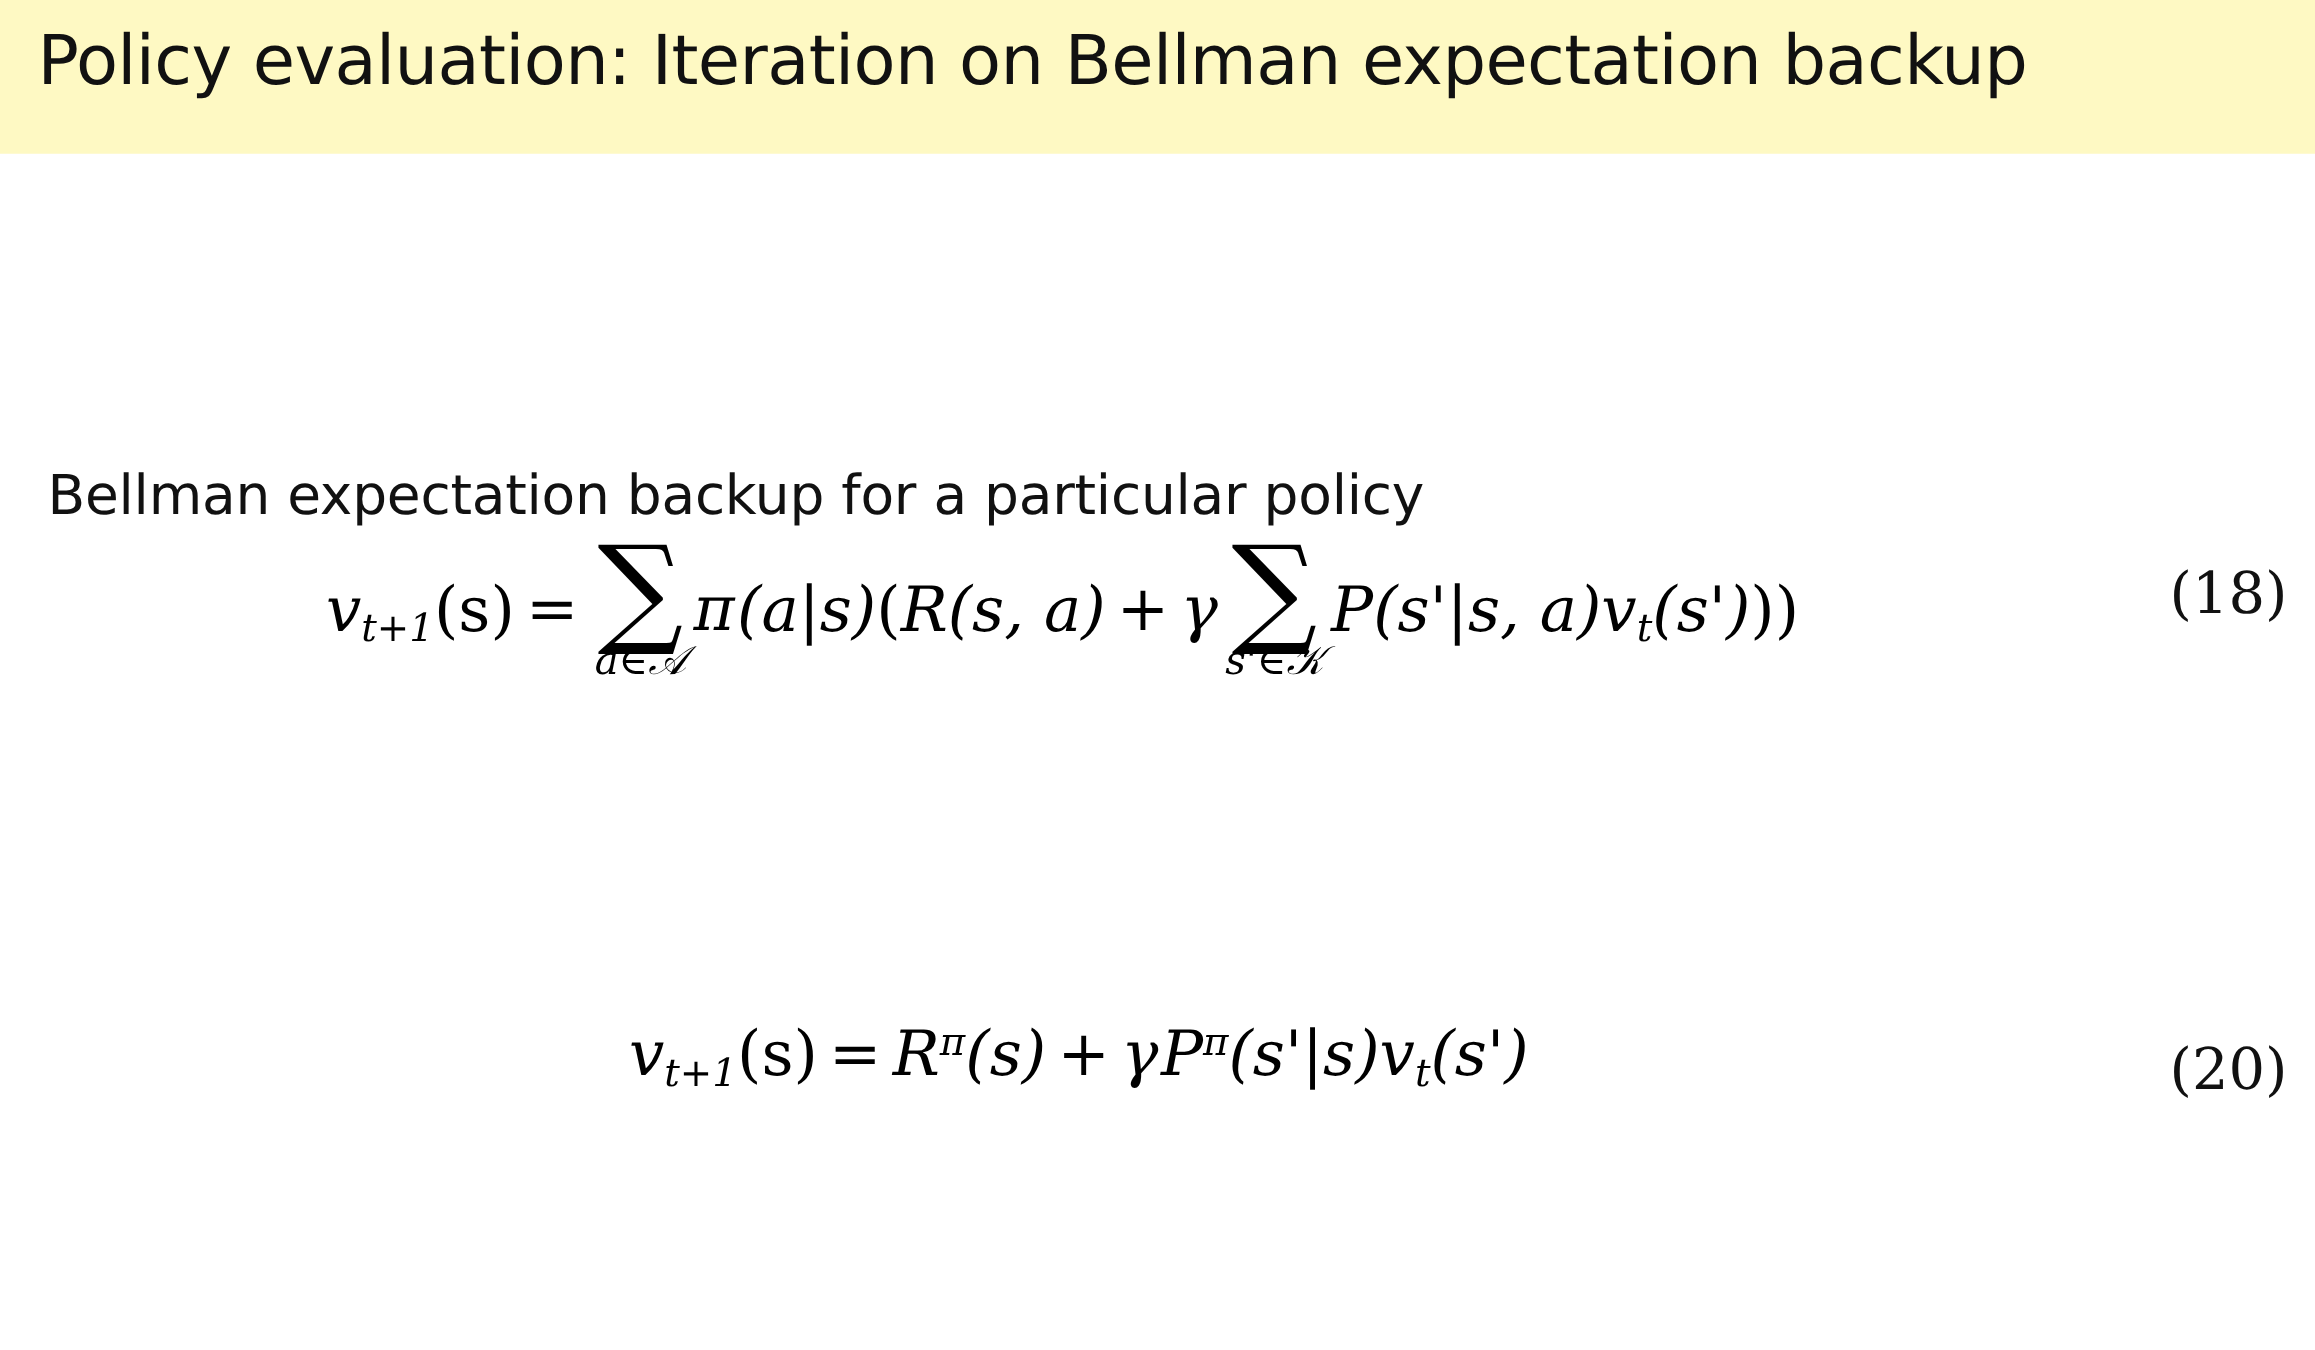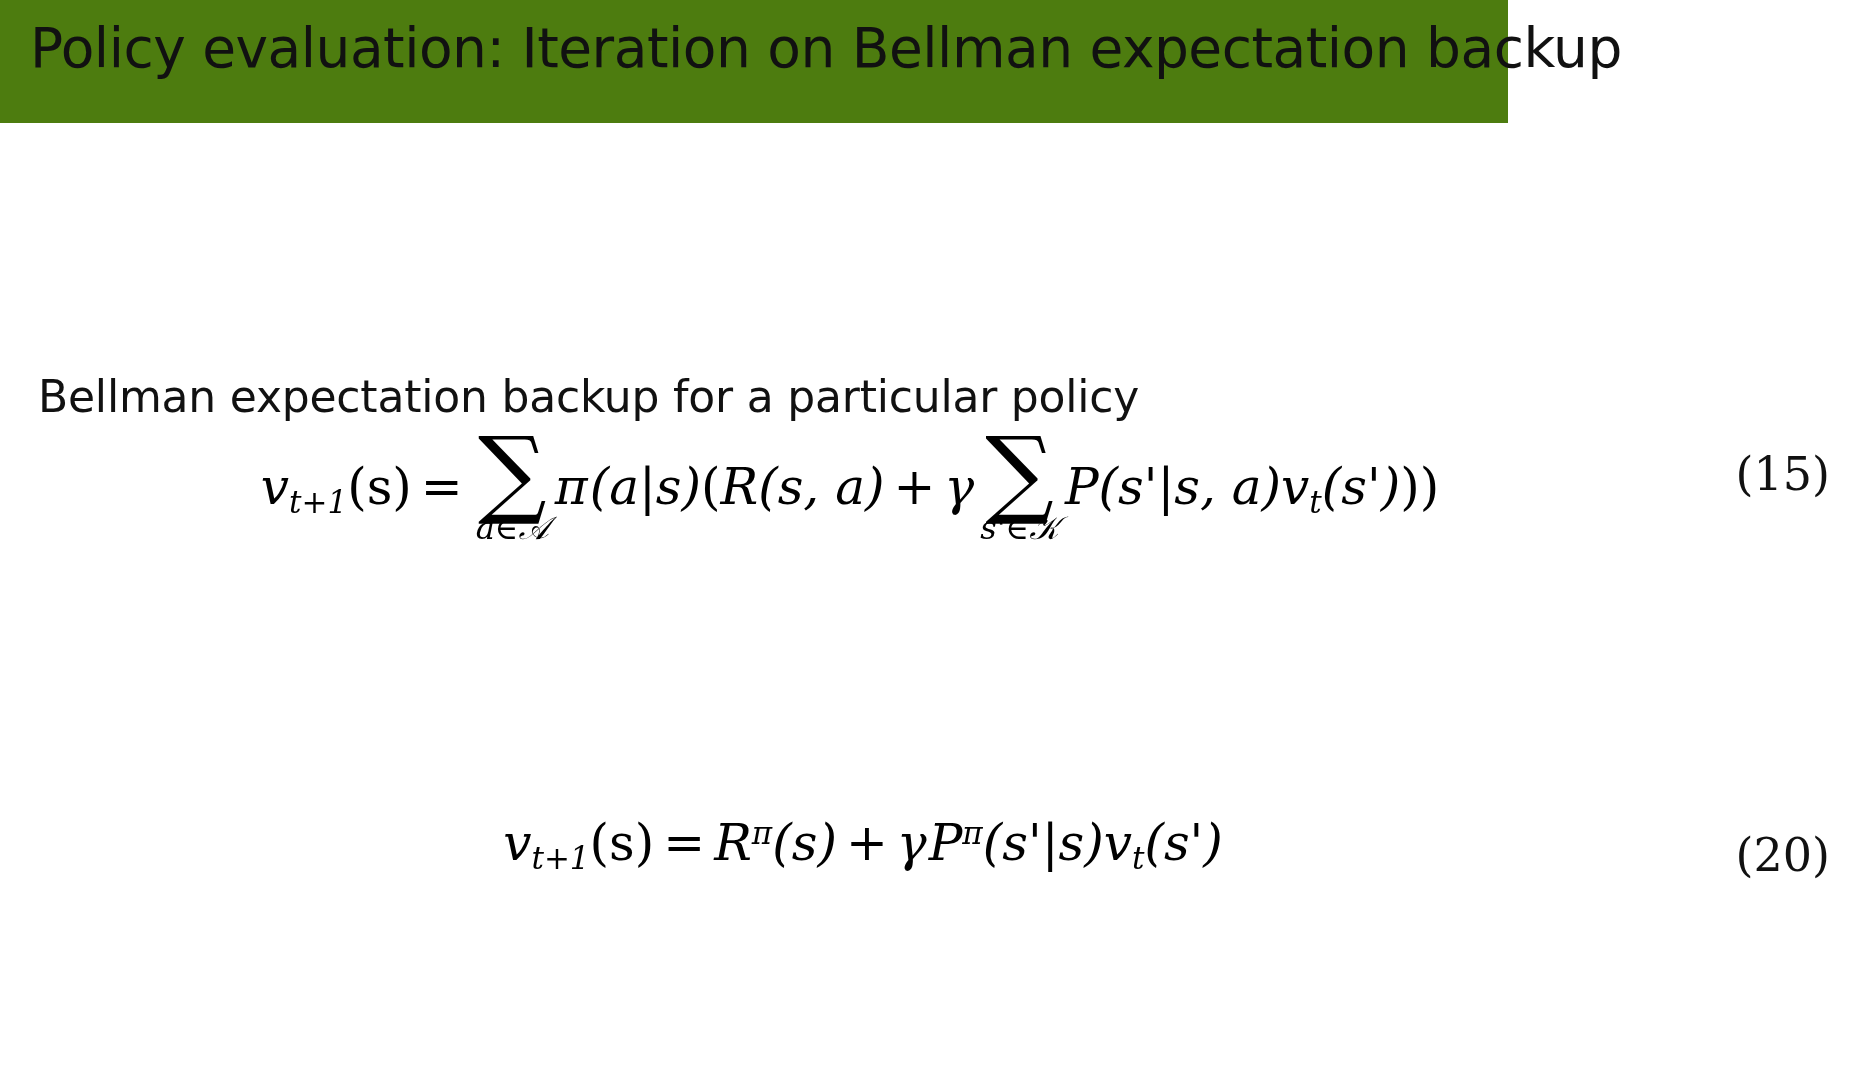--- a/index.html
+++ b/index.html
@@ -14,23 +14,23 @@
     color: #000000;
     overflow: hidden;
     position: relative;
   }
 
   
   .slide-header {
     position: absolute;
     left: 0;
     top: 0;
-    width: 1508px;
+    width: 1852px;
     height: 123px;
-    background: #4d7c0f;
+    background: #fef9c3;
     box-sizing: border-box;
   }
   .slide-title {
     position: absolute;
     left: 30px;
     top: 16px;
     font-family: "DejaVu Sans", sans-serif;
     font-size: 55px;
     font-weight: 400;
     letter-spacing: -0.5px;
@@ -174,21 +174,21 @@
 </div>
 
 <div class="slide-body">
 
   <div class="body-line line-1">Bellman expectation backup for a particular policy</div>
 
   <div class="equation-row eq-1">
     <div class="equation-body">
       <span class="mi">v</span><sub>t+1</sub><span class="paren">(s)</span><span class="mo">=</span><span class="bigop"><span class="sigma">∑</span><span class="limit">a∈𝒜</span></span><span class="greek">π</span><span class="mi">(a|s)</span><span class="paren">(</span><span class="mi">R</span><span class="mi">(s, a)</span><span class="mo">+</span><span class="greek">γ</span><span class="bigop"><span class="sigma">∑</span><span class="limit">s'∈𝒦</span></span><span class="mi">P</span><span class="mi">(s'|s, a)</span><span class="mi">v</span><sub>t</sub><span class="mi">(s')</span><span class="paren">))</span>
     </div>
-    <div class="eq-tag">(15)</div>
+    <div class="eq-tag">(18)</div>
   </div>
 
 
   <div class="equation-row eq-2">
     <div class="equation-body">
       <span class="mi">v</span><sub>t+1</sub><span class="paren">(s)</span><span class="mo">=</span><span class="mi">R</span><sup>π</sup><span class="mi">(s)</span><span class="mo">+</span><span class="greek">γ</span><span class="mi">P</span><sup>π</sup><span class="mi">(s'|s)</span><span class="mi">v</span><sub>t</sub><span class="mi">(s')</span>
     </div>
     <div class="eq-tag">(20)</div>
   </div>
 

